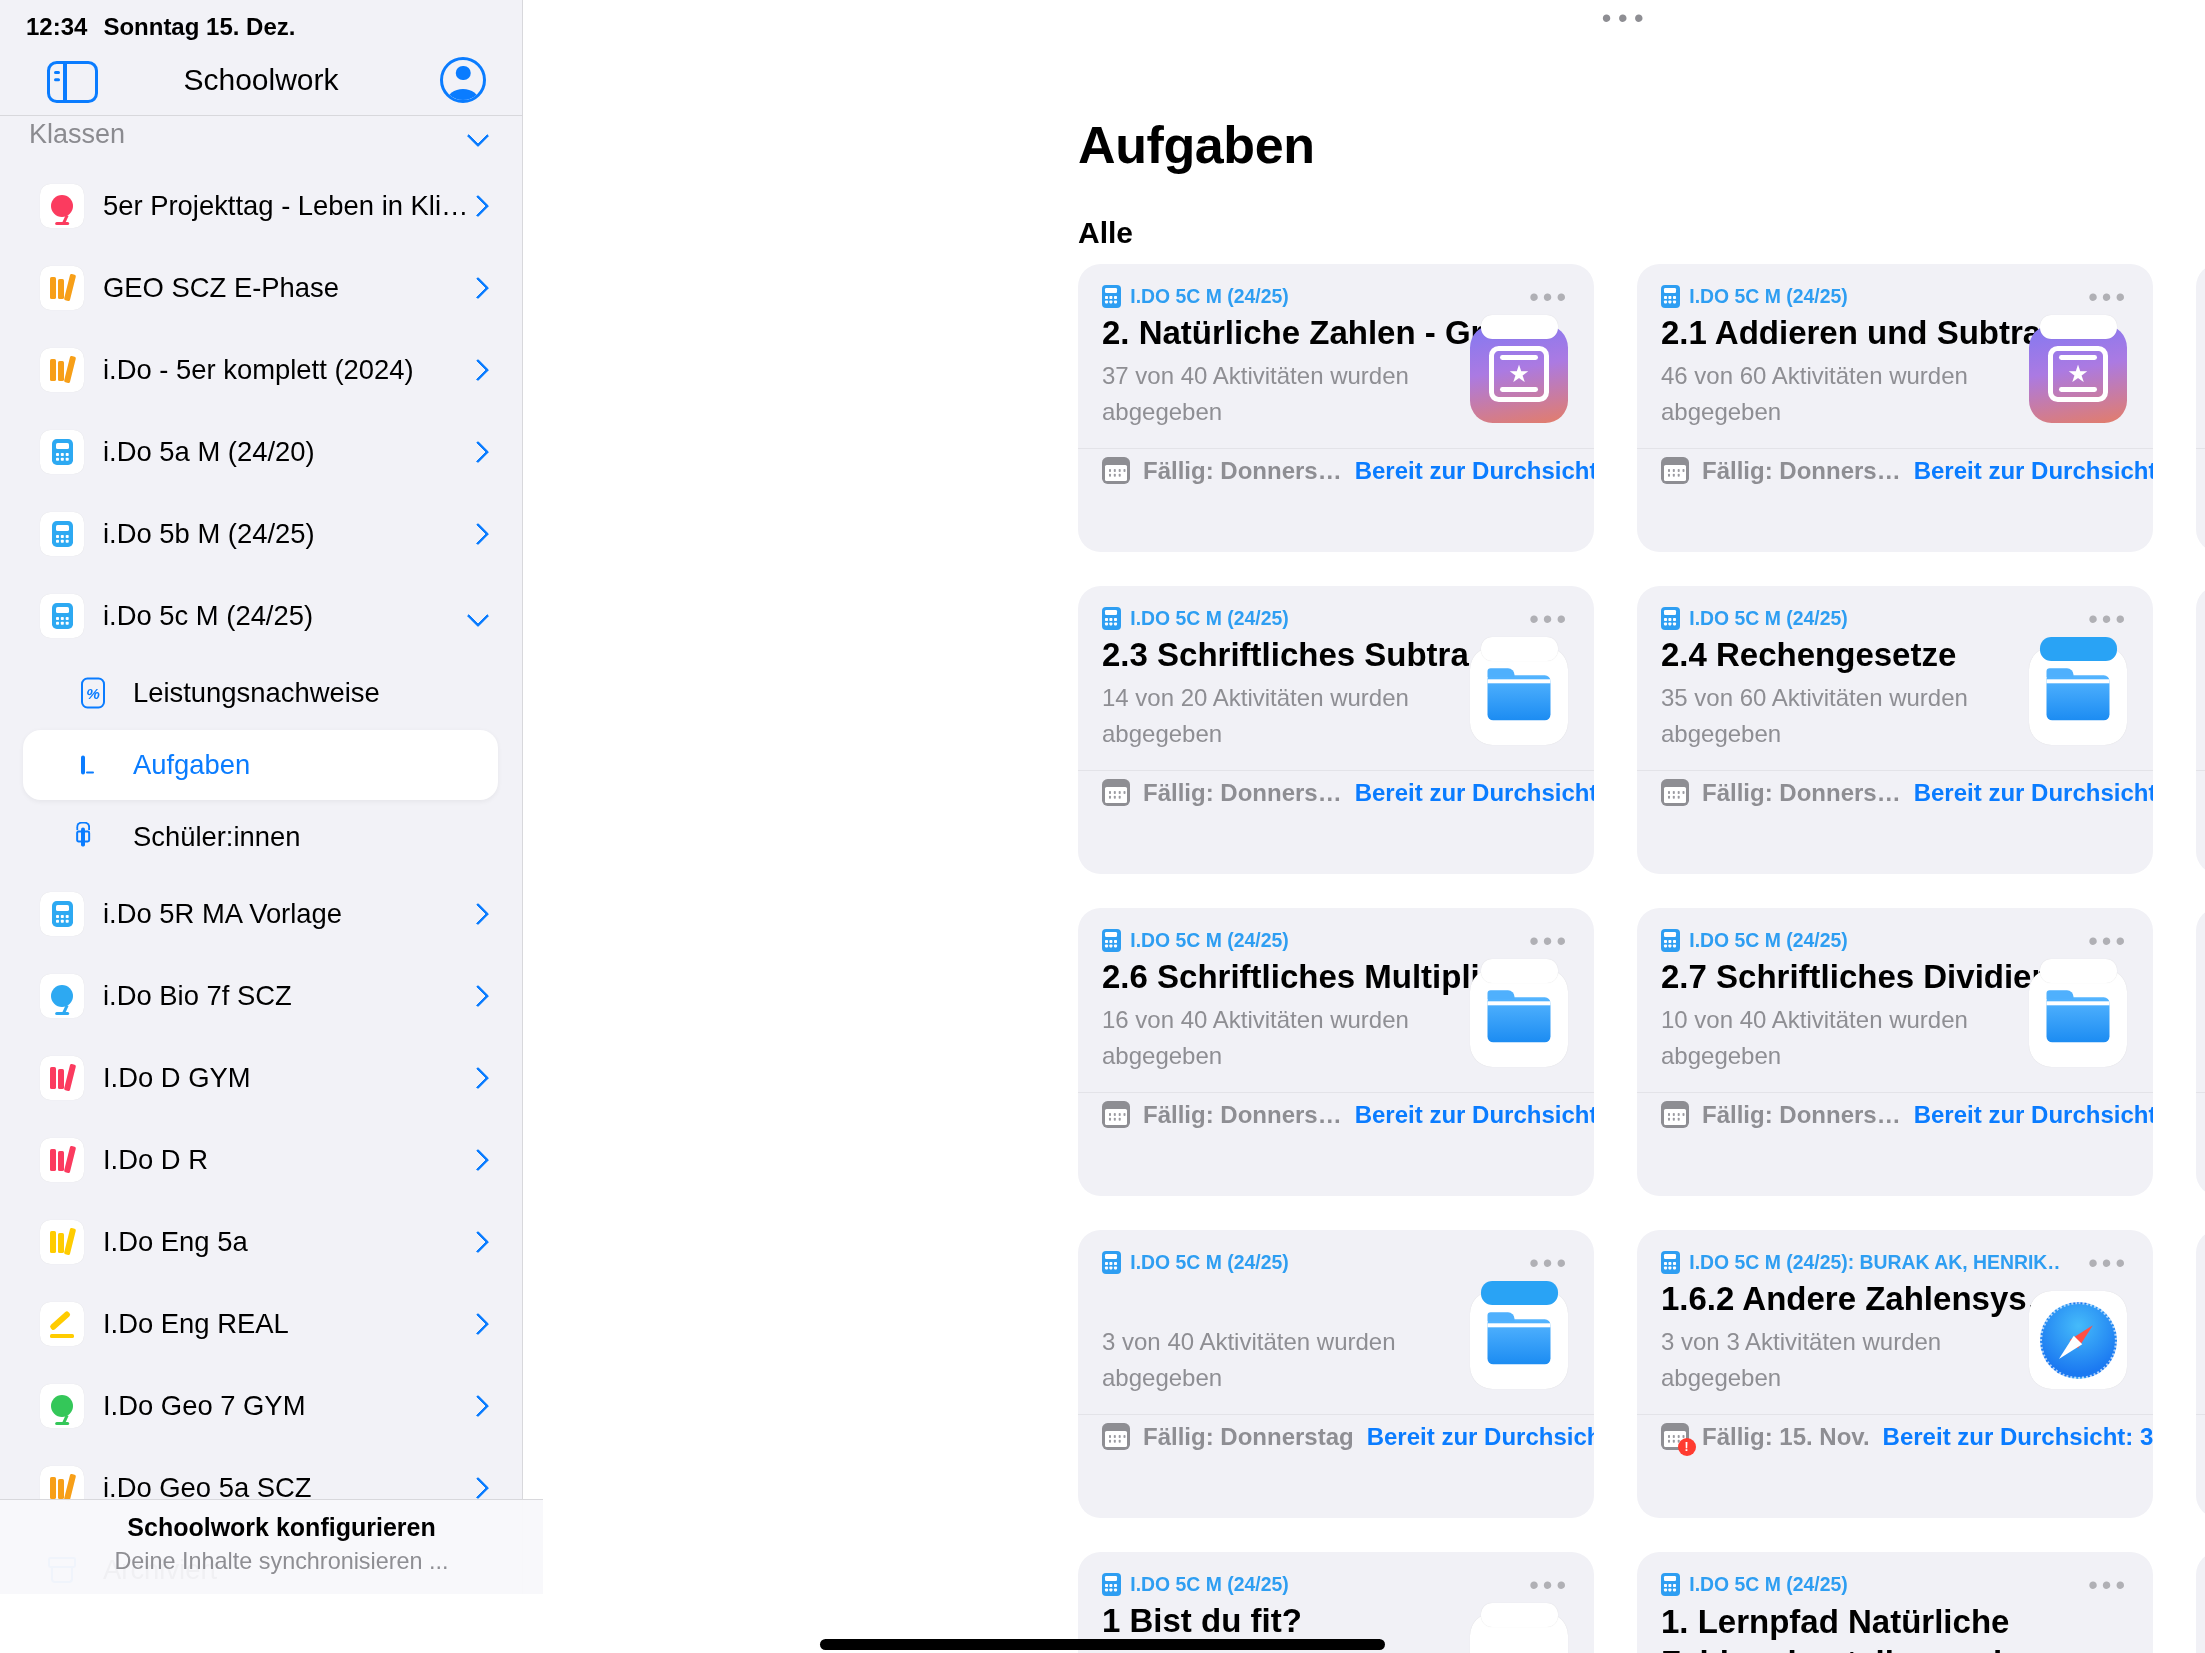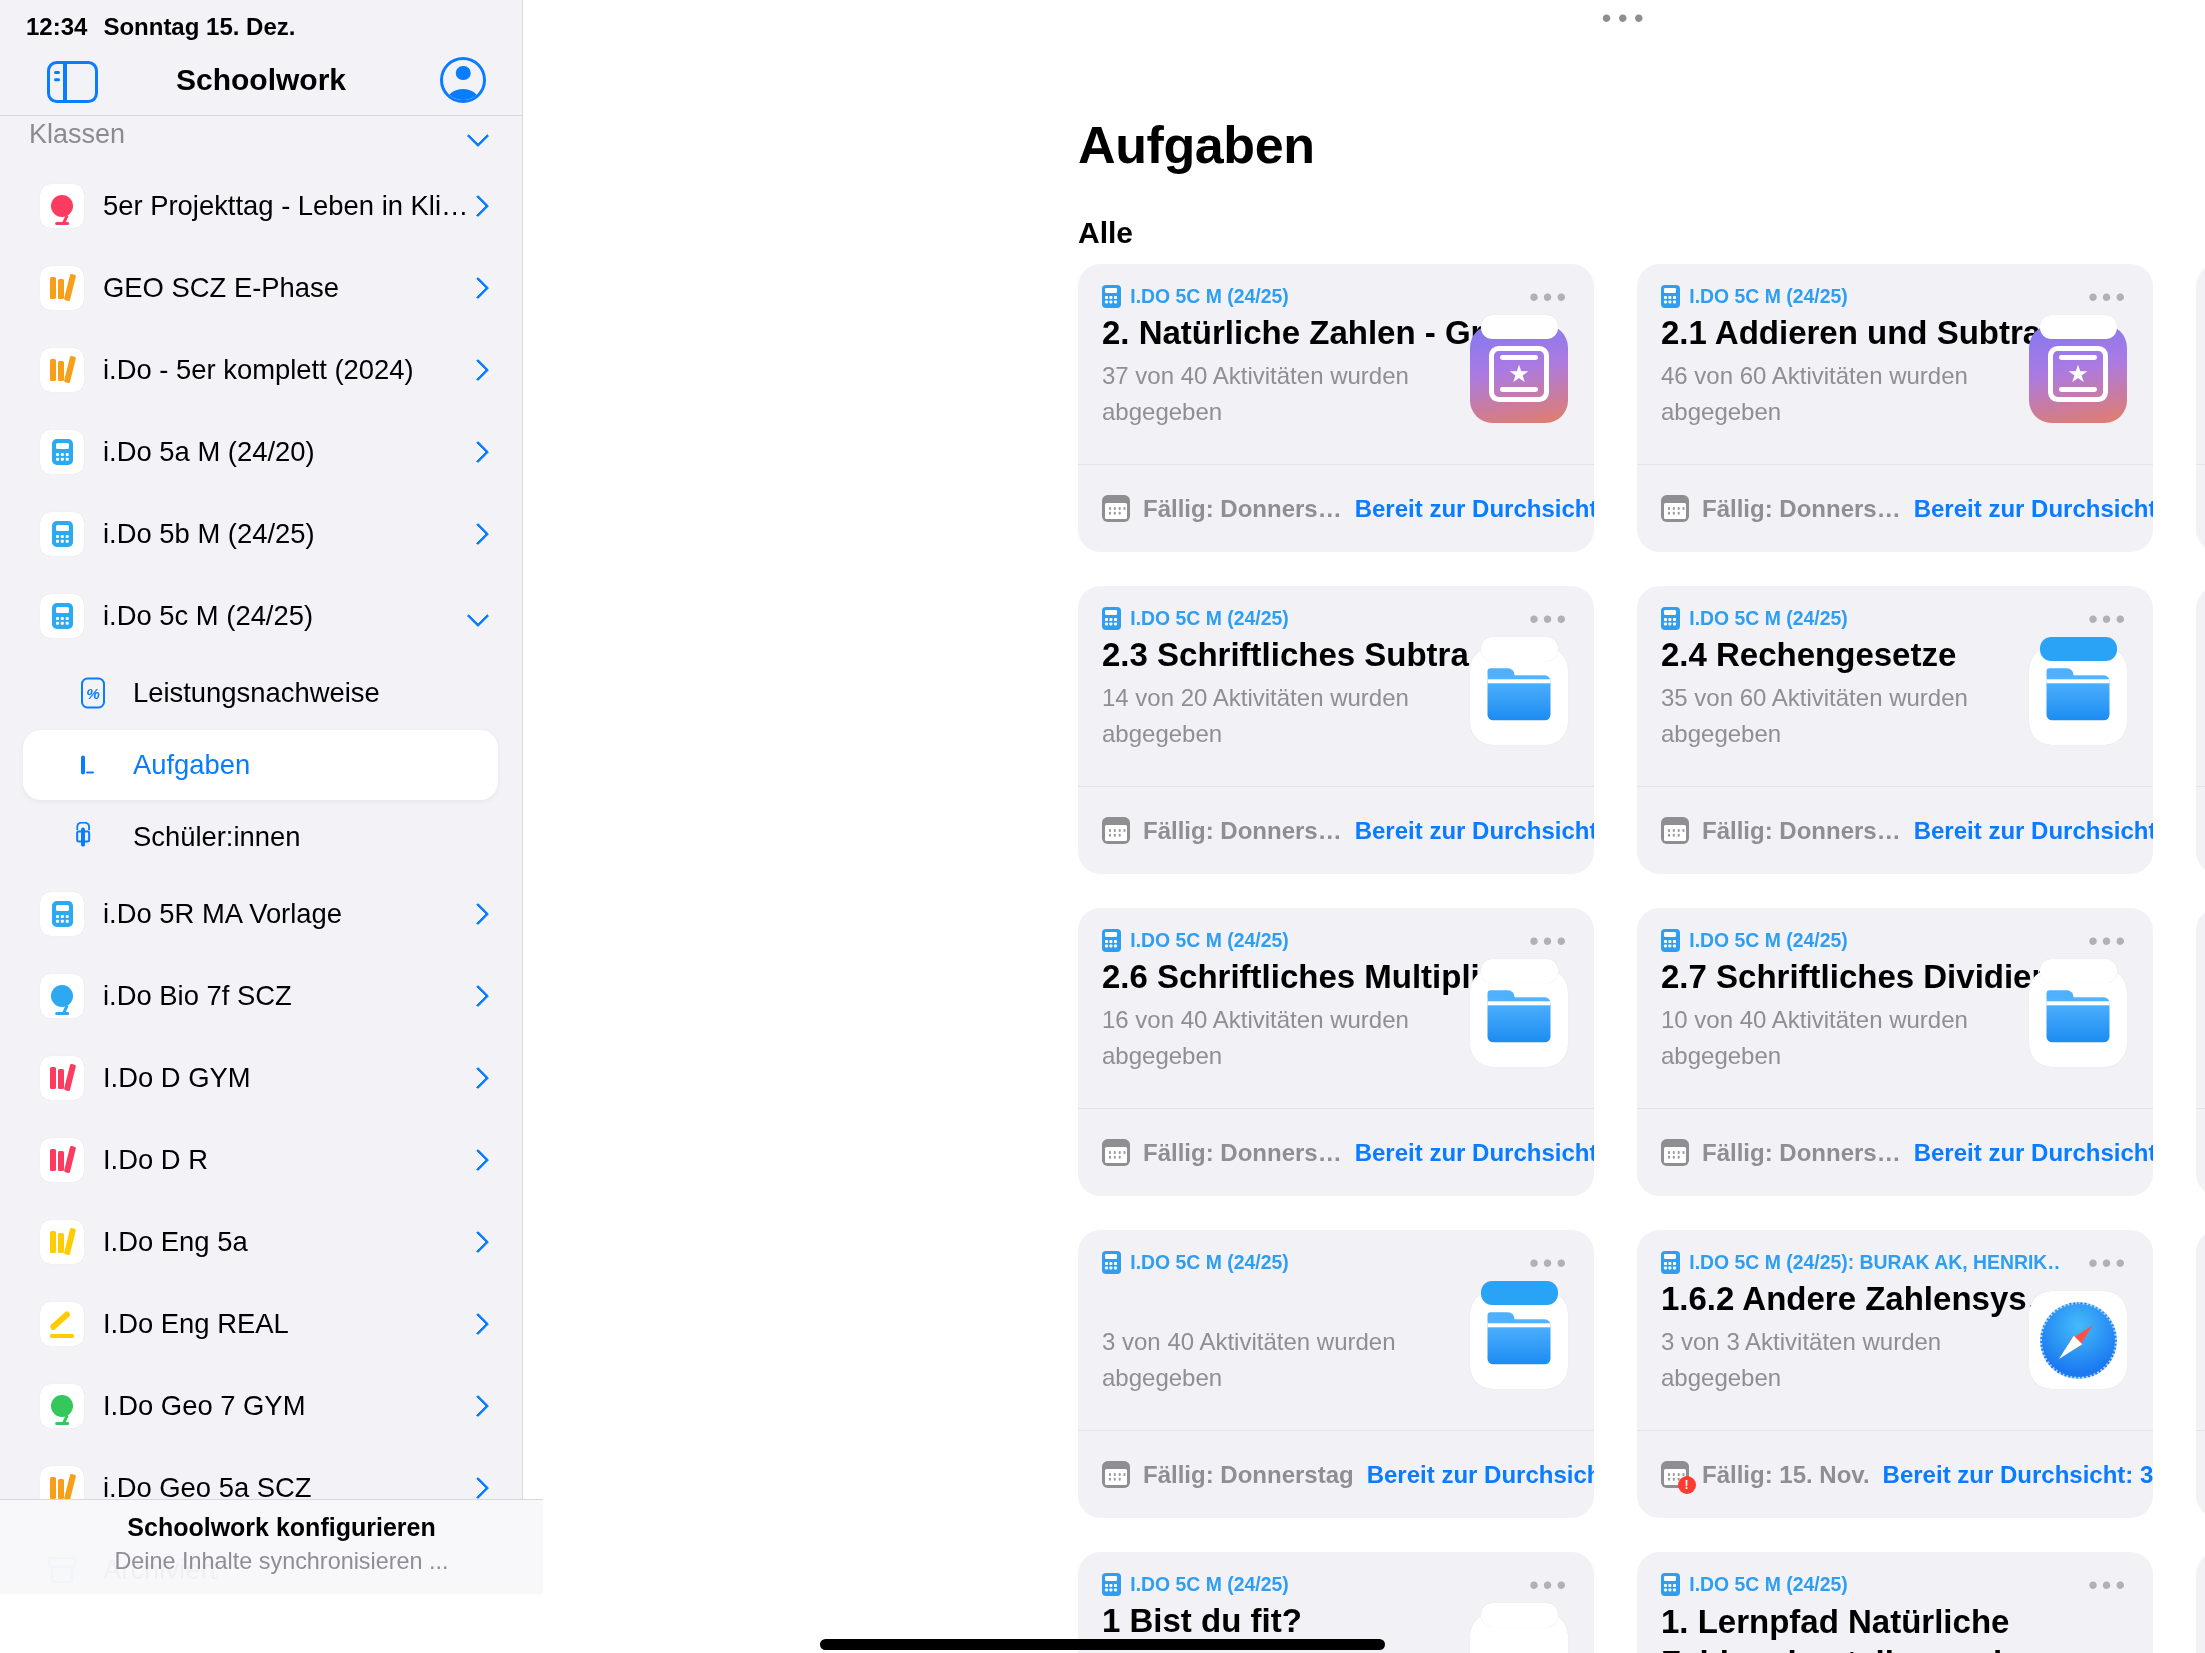--- a/index.html
+++ b/index.html
@@ -6,21 +6,21 @@
   #page{position:relative;width:2205px;height:1653px;overflow:hidden;background:#fff;
         font-family:"Liberation Sans","DejaVu Sans",sans-serif;color:#000;}
   
   #sidebar{position:absolute;left:0;top:0;width:523px;height:1594px;background:#f2f2f7;border-right:1.2px solid #d8d8dc;box-sizing:border-box;}
   .stat-left{position:absolute;left:26px;top:13px;display:flex;gap:16px;align-items:baseline;}
   .stat-time{font-size:24px;font-weight:700;}
   .stat-date{font-size:24px;font-weight:600;}
   .sbtoggle{position:absolute;left:47px;top:61px;width:45px;height:36px;border:3.6px solid #0a7cff;border-radius:9.7px;}
   .sbtoggle::before{content:'';position:absolute;left:13px;top:0;bottom:0;width:3.6px;background:#0a7cff;}
   .sbtoggle::after{content:'';position:absolute;left:4px;top:6.5px;width:5.7px;height:3.2px;background:#0a7cff;box-shadow:0 7.3px 0 #0a7cff;border-radius:1.6px;}
-  .side-title{position:absolute;left:0;right:0;top:63px;text-align:center;font-size:30px;font-weight:700;}
+  .side-title{position:absolute;left:0;right:0;top:63px;text-align:center;font-size:30px;font-weight:400;}
   .account{position:absolute;left:440px;top:57px;width:40px;height:40px;border:3.6px solid #0a7cff;border-radius:50%;overflow:hidden;}
   .account::before{content:'';position:absolute;left:50%;top:5.7px;transform:translateX(-50%);width:14.5px;height:14.5px;border-radius:50%;background:#0a7cff;}
   .account::after{content:'';position:absolute;left:50%;bottom:-13px;transform:translateX(-50%);width:32px;height:24px;border-radius:50%;background:#0a7cff;}
   .side-hair{position:absolute;left:0;top:115px;width:523px;height:1.2px;background:#d8d8dc;}
   .side-section{position:absolute;left:29px;top:119px;font-size:27px;color:#8b8b90;}
   .side-section-chev{position:absolute;left:470px;top:128px;}
   .chev{width:13px;height:13px;border-top:3.6px solid #0a7cff;border-right:3.6px solid #0a7cff;border-radius:1.6px;display:inline-block;}
   .chev.r{transform:rotate(45deg);}
   .chev.d{transform:rotate(135deg);}
   #side-list{position:absolute;left:0;top:165px;right:0;}
@@ -92,21 +92,21 @@
   .icon-ticket .tframe{position:absolute;inset:21px 19.4px;border:5.7px solid #fff;border-radius:9.7px;display:flex;align-items:center;justify-content:center;}
   .icon-ticket .tframe::before{content:'★';color:#fff;font-size:24px;line-height:1;}
   .icon-ticket .tframe::after{content:'';position:absolute;left:5.7px;right:5.7px;top:4px;height:4.8px;background:#fff;border-radius:2.4px;box-shadow:0 32px 0 #fff;}
   .icon-safari{background:#fff;box-shadow:0 0 0.8px rgba(0,0,0,.15);}
   .icon-safari .dial{position:absolute;inset:10.5px;border-radius:50%;background:radial-gradient(circle at 50% 30%,#45bbfa 0%,#1b79f1 75%);border:2.4px dotted rgba(255,255,255,.65);box-sizing:border-box;}
   .icon-safari .needle{position:absolute;left:50%;top:50%;width:0;height:0;transform:rotate(45deg);}
   .icon-safari .needle::before{content:'';position:absolute;left:-6.5px;top:-27.4px;border:6.5px solid transparent;border-bottom:27.4px solid #ff5045;}
   .icon-safari .needle::after{content:'';position:absolute;left:-6.5px;top:0;border:6.5px solid transparent;border-top:27.4px solid #fff;}
   .icon-appwhite{background:#fff;box-shadow:0 0 0.8px rgba(0,0,0,.15);}
   .icon-appwhite::after{content:'';position:absolute;left:31px;top:69px;width:7.3px;height:10.5px;background:#222;border-radius:3.2px;box-shadow:29px 0 #222;}
-  .card-foot{position:absolute;left:0;right:0;bottom:0;height:87px;border-top:1.6px solid #e3e3e8;display:flex;align-items:center;padding:0 24px;gap:13px;}
+  .card-foot{position:absolute;left:0;right:0;bottom:0;height:87px;border-top:1.6px solid #e3e3e8;display:flex;align-items:flex-start;padding:8px 24px;gap:13px;}
   .g-cal{flex:none;position:relative;width:28px;height:27px;background:#8e8e93;border-radius:5.7px;}
   .g-cal::before{content:'';position:absolute;left:3.2px;right:3.2px;top:8px;bottom:3.2px;background:#fff;border-radius:1.6px;}
   .g-cal::after{content:'';position:absolute;left:6.5px;top:12px;width:2.8px;height:2.8px;background:#9a9aa0;border-radius:0.8px;box-shadow:4.8px 0 #9a9aa0,9.7px 0 #9a9aa0,14.5px 0 #9a9aa0,0 4.8px #9a9aa0,4.8px 4.8px #9a9aa0,9.7px 4.8px #9a9aa0;}
   .badge{position:absolute;right:-6.5px;bottom:-5.7px;width:18px;height:18px;background:#ff3b30;border-radius:50%;color:#fff;font-size:12px;font-weight:800;display:flex;align-items:center;justify-content:center;font-style:normal;}
   .card-due{color:#8e8e93;font-weight:600;font-size:24px;white-space:nowrap;}
   .card-review{margin-left:auto;color:#0a7cff;font-weight:700;font-size:24px;white-space:nowrap;}
   .homebar{position:absolute;left:820px;top:1639px;width:565px;height:11.3px;border-radius:6.5px;background:#000;z-index:50;}
 </style>
 </head>
 <body>

